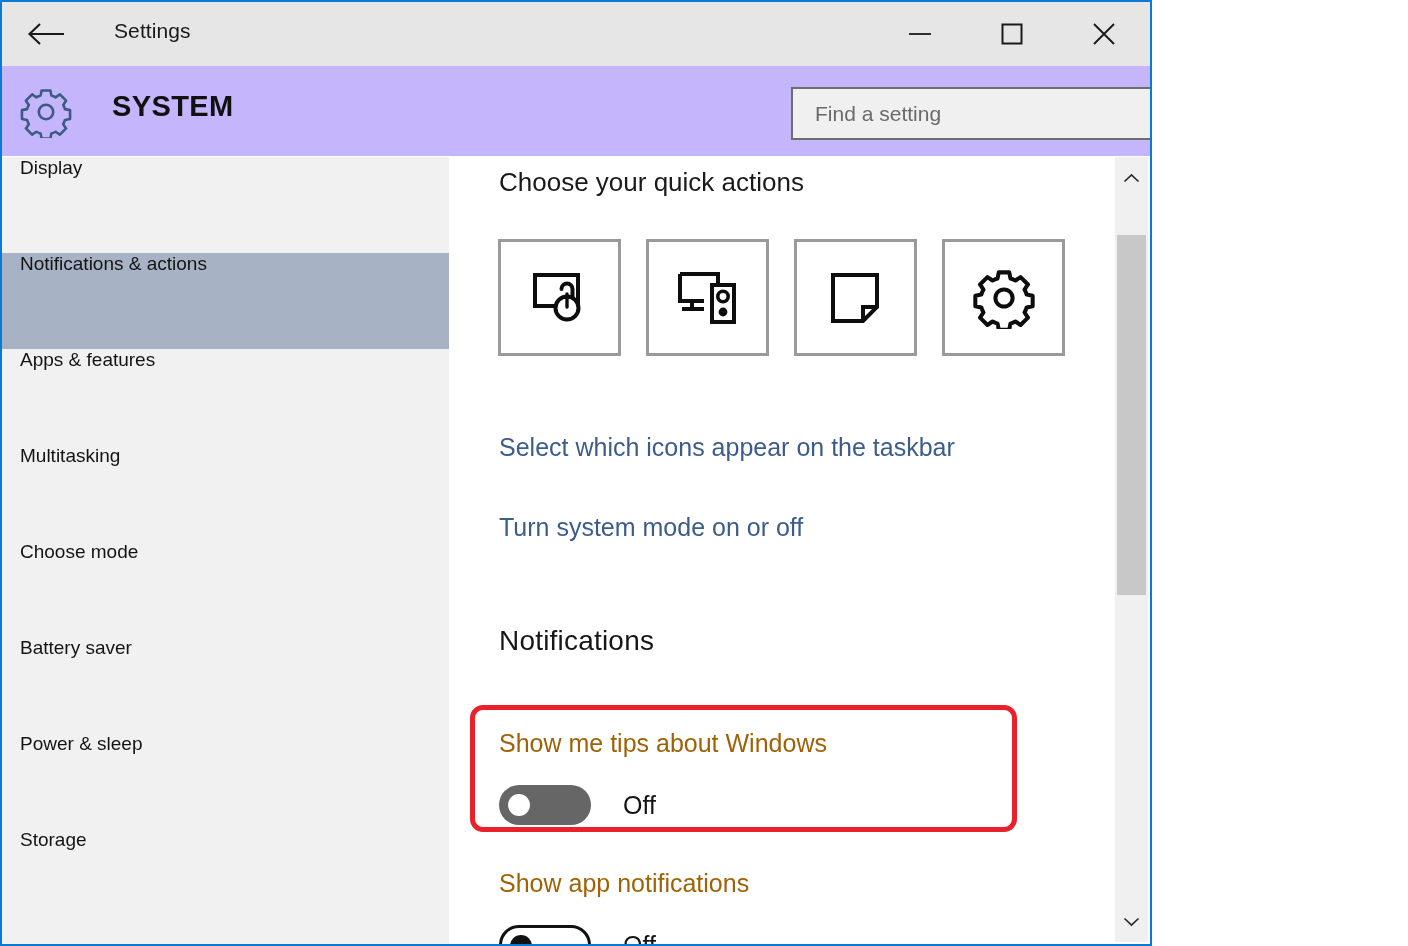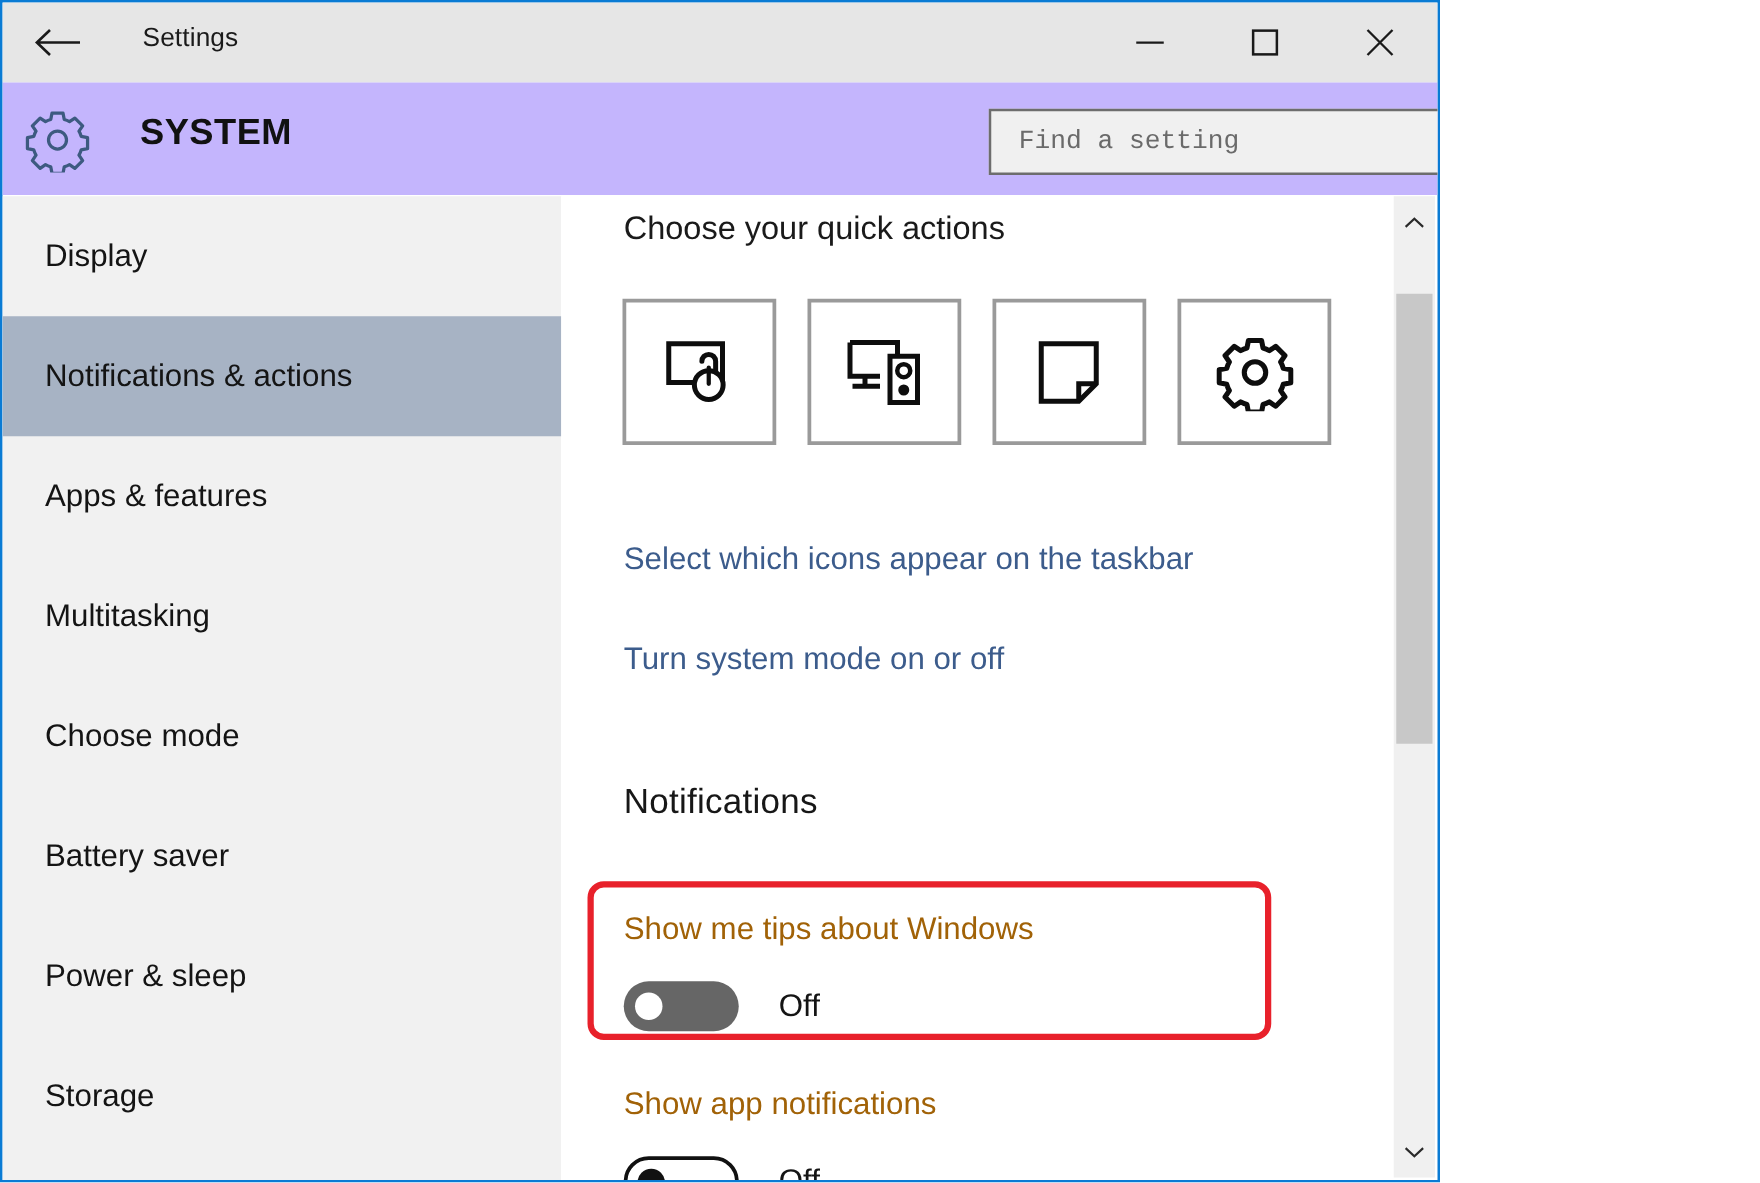--- a/index.html
+++ b/index.html
@@ -50,35 +50,35 @@
     font-size:29px;color:#111;font-weight:600;letter-spacing:.4px;
   }
   .searchbox{
     position:absolute;left:789px;top:21px;width:594px;height:53px;
     box-sizing:border-box;
     border:2px solid #6d6d6d;background:#f0f0f0;
     display:flex;align-items:center;
   }
   .searchbox input{
     flex:1;border:0;outline:0;background:transparent;
-    font-family:Liberation Mono, monospace;font-size:21px;color:#222;
+    font-family:Liberation Sans, sans-serif;font-size:21px;color:#222;
     padding:0 12px 0 22px;height:100%;
   }
   .searchbox input::placeholder{color:#6a6a6a;opacity:1;}
   .search-ico{width:52px;display:flex;align-items:center;justify-content:center;cursor:pointer;}
 
   
   .sidebar{
     position:absolute;left:0;top:155px;width:447px;bottom:0;
     background:#f1f1f1;padding-top:0;
   }
   .nav-item{
-    height:96px;display:flex;align-items:center;
-    padding-left:34px;box-sizing:border-box;cursor:pointer;
-    font-size:25px;color:#141414;
+    height:96px;display:flex;align-items:flex-start;
+    padding-left:18px;box-sizing:border-box;cursor:pointer;
+    font-size:19px;color:#141414;
   }
   .nav-item.selected{background:#a7b3c4;}
 
   
   .content{
     position:absolute;left:447px;top:155px;right:35px;bottom:0;
     background:#ffffff;overflow:hidden;text-align:right;
   }
   .c-inner{position:relative;padding:0;}
   .section-title{

